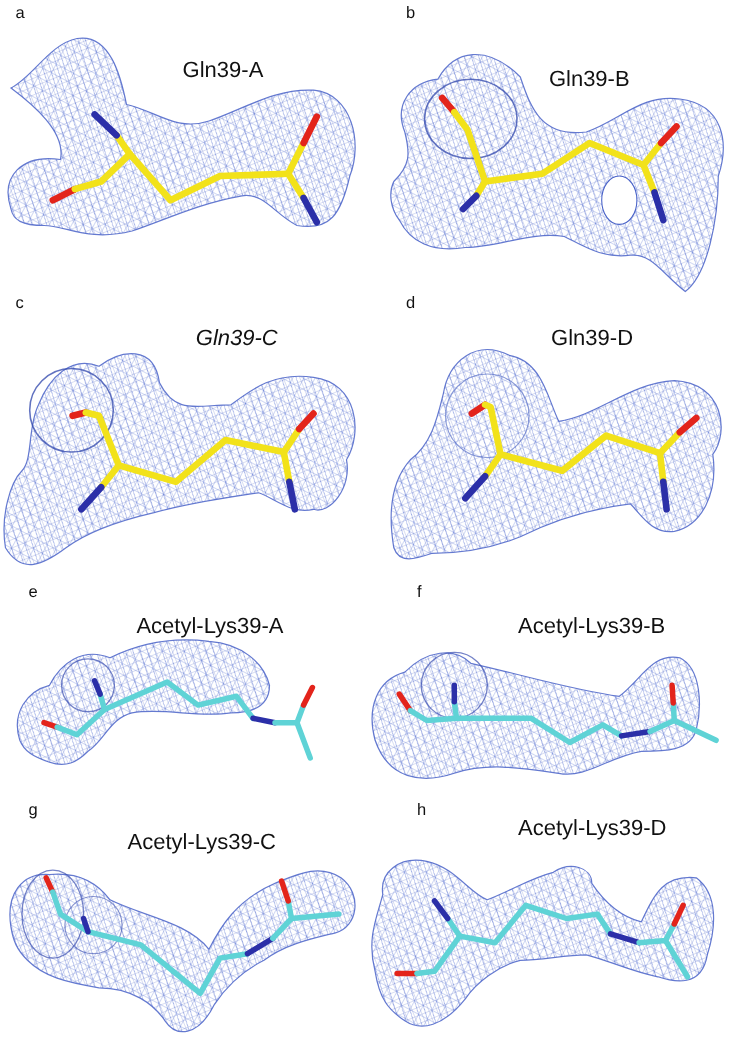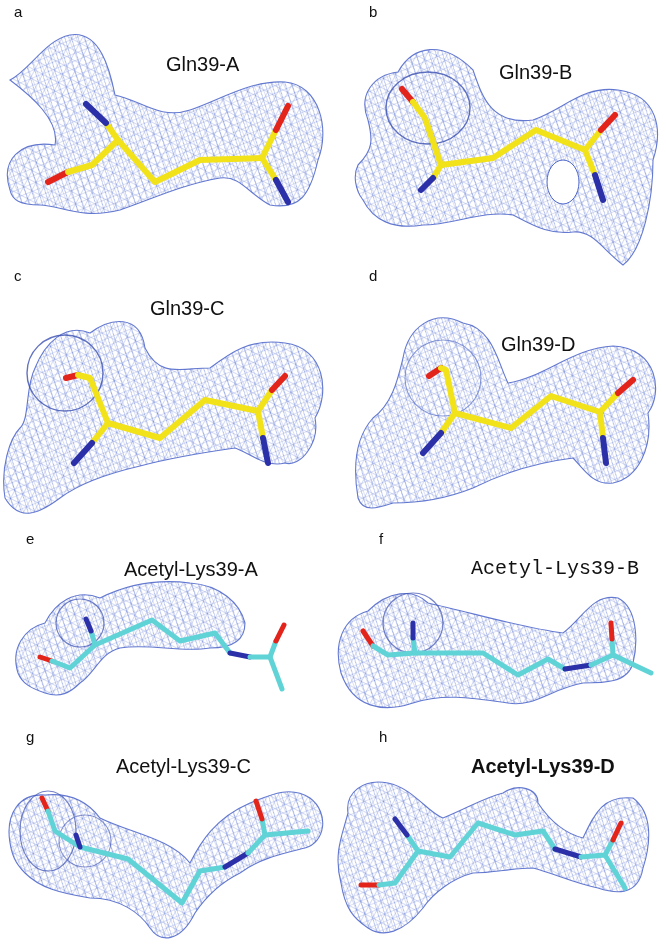--- a/index.html
+++ b/index.html
@@ -105,21 +105,21 @@
       <path class="bond" stroke="#f2e21a" stroke-width="6" d="M252 150 L268 130"></path>
       <path class="bond" stroke="#e3241b" stroke-width="6" d="M268 130 L282 115"></path>
       <path class="bond" stroke="#f2e21a" stroke-width="6" d="M252 150 L262 175"></path>
       <path class="bond" stroke="#2b2fa8" stroke-width="6" d="M262 175 L270 200"></path>
     </g>
   </svg>
 </div>
 
 <div class="panel" style="left:0;top:268px;height:255px;">
   <span class="panel-letter" style="left:14px;top:0;">c</span>
-  <span class="panel-title" style="left:150px;top:30px;">Gln39-C</span>
+  <span class="panel-title" style="left:178px;top:30px;font-style:italic;">Gln39-C</span>
   <svg width="333" height="255" viewBox="0 0 333 255" style="top:0;">
     <g>
       <path class="mesh-fill" fill="url(#meshPat)" d="M5 230 C0 200,10 170,20 160 C30 150,25 120,35 100 C45 75,65 55,90 65 C110 50,140 45,145 80 C160 110,180 100,210 100 C230 85,250 70,285 75 C325 80,330 125,315 150 C320 175,300 200,285 195 C265 200,250 185,235 180 C200 185,170 190,140 198 C110 205,80 215,60 230 C40 245,20 255,5 230 Z"></path>
       <path class="mesh-fill" fill="url(#meshPat2)" d="M5 230 C0 200,10 170,20 160 C30 150,25 120,35 100 C45 75,65 55,90 65 C110 50,140 45,145 80 C160 110,180 100,210 100 C230 85,250 70,285 75 C325 80,330 125,315 150 C320 175,300 200,285 195 C265 200,250 185,235 180 C200 185,170 190,140 198 C110 205,80 215,60 230 C40 245,20 255,5 230 Z"></path>
       <path class="mesh-outline" d="M5 230 C0 200,10 170,20 160 C30 150,25 120,35 100 C45 75,65 55,90 65 C110 50,140 45,145 80 C160 110,180 100,210 100 C230 85,250 70,285 75 C325 80,330 125,315 150 C320 175,300 200,285 195 C265 200,250 185,235 180 C200 185,170 190,140 198 C110 205,80 215,60 230 C40 245,20 255,5 230 Z"></path>
       <circle cx="65" cy="105" r="38" fill="none" stroke="#3a4fb0" stroke-width="1.4" opacity="0.8"></circle>
     </g>
     <g>
       <path class="bond" stroke="#e3241b" stroke-width="6" d="M66 110 L78 107"></path>
       <path class="bond" stroke="#f2e21a" stroke-width="6" d="M78 107 L90 110 L108 155 L160 170 L205 132 L258 143"></path>
@@ -128,21 +128,21 @@
       <path class="bond" stroke="#f2e21a" stroke-width="6" d="M258 143 L272 122"></path>
       <path class="bond" stroke="#e3241b" stroke-width="6" d="M272 122 L285 108"></path>
       <path class="bond" stroke="#f2e21a" stroke-width="6" d="M258 143 L263 170"></path>
       <path class="bond" stroke="#2b2fa8" stroke-width="6" d="M263 170 L268 195"></path>
     </g>
   </svg>
 </div>
 
 <div class="panel" style="left:333px;top:268px;height:255px;">
   <span class="panel-letter" style="left:36px;top:0;">d</span>
-  <span class="panel-title" style="left:168px;top:30px;margin-top:36px;">Gln39-D</span>
+  <span class="panel-title" style="left:168px;top:30px;">Gln39-D</span>
   <svg width="333" height="255" viewBox="0 0 333 255" style="top:0;">
     <g>
       <path class="mesh-fill" fill="url(#meshPat)" d="M25 230 C20 200,22 170,40 150 C60 135,65 110,70 90 C75 60,100 40,130 55 C160 60,165 95,175 115 C210 110,240 80,280 78 C325 80,330 125,315 145 C320 180,305 210,280 215 C260 218,250 200,240 190 C200 195,170 205,140 220 C110 232,80 235,60 235 C45 240,30 245,25 230 Z"></path>
       <path class="mesh-fill" fill="url(#meshPat2)" d="M25 230 C20 200,22 170,40 150 C60 135,65 110,70 90 C75 60,100 40,130 55 C160 60,165 95,175 115 C210 110,240 80,280 78 C325 80,330 125,315 145 C320 180,305 210,280 215 C260 218,250 200,240 190 C200 195,170 205,140 220 C110 232,80 235,60 235 C45 240,30 245,25 230 Z"></path>
       <path class="mesh-outline" d="M25 230 C20 200,22 170,40 150 C60 135,65 110,70 90 C75 60,100 40,130 55 C160 60,165 95,175 115 C210 110,240 80,280 78 C325 80,330 125,315 145 C320 180,305 210,280 215 C260 218,250 200,240 190 C200 195,170 205,140 220 C110 232,80 235,60 235 C45 240,30 245,25 230 Z"></path>
       <circle cx="110" cy="110" r="38" fill="none" stroke="#5a70c8" stroke-width="1.1" opacity="0.7"></circle>
     </g>
     <g>
       <path class="bond" stroke="#e3241b" stroke-width="6" d="M96 108 L108 100"></path>
       <path class="bond" stroke="#f2e21a" stroke-width="6" d="M108 100 L113 102 L122 145 L178 160 L218 128 L267 144"></path>
@@ -174,21 +174,21 @@
       <path class="bond" stroke="#2b2fa8" stroke-width="5" d="M230 130 L250 134"></path>
       <path class="bond" stroke="#5fd3d6" stroke-width="5" d="M250 134 L270 134 L276 118"></path>
       <path class="bond" stroke="#e3241b" stroke-width="5" d="M276 118 L284 102"></path>
       <path class="bond" stroke="#5fd3d6" stroke-width="5" d="M270 134 L282 166"></path>
     </g>
   </svg>
 </div>
 
 <div class="panel" style="left:333px;top:523px;height:200px;">
   <span class="panel-letter" style="left:46px;top:8px;">f</span>
-  <span class="panel-title" style="left:138px;top:36px;font-family:Liberation Mono, monospace;">Acetyl-Lys39-B</span>
+  <span class="panel-title" style="left:138px;top:36px;">Acetyl-Lys39-B</span>
   <svg width="333" height="200" viewBox="0 0 333 200" style="top:0;">
     <g>
       <path class="mesh-fill" fill="url(#meshPat)" d="M8 150 C0 120,10 95,35 88 C55 68,80 65,95 80 C140 90,190 105,230 110 C250 95,260 70,285 75 C305 85,305 120,300 140 C295 160,270 160,250 160 C220 165,200 185,175 180 C140 175,110 170,80 180 C50 190,20 185,8 150 Z"></path>
       <path class="mesh-fill" fill="url(#meshPat2)" d="M8 150 C0 120,10 95,35 88 C55 68,80 65,95 80 C140 90,190 105,230 110 C250 95,260 70,285 75 C305 85,305 120,300 140 C295 160,270 160,250 160 C220 165,200 185,175 180 C140 175,110 170,80 180 C50 190,20 185,8 150 Z"></path>
       <path class="mesh-outline" d="M8 150 C0 120,10 95,35 88 C55 68,80 65,95 80 C140 90,190 105,230 110 C250 95,260 70,285 75 C305 85,305 120,300 140 C295 160,270 160,250 160 C220 165,200 185,175 180 C140 175,110 170,80 180 C50 190,20 185,8 150 Z"></path>
       <circle cx="80" cy="100" r="30" fill="none" stroke="#3a4fb0" stroke-width="1.2" opacity="0.7"></circle>
     </g>
     <g>
       <path class="bond" stroke="#e3241b" stroke-width="5" d="M30 108 L40 123"></path>
       <path class="bond" stroke="#5fd3d6" stroke-width="5" d="M40 123 L55 132 L82 130 L150 130 L185 152 L215 136 L232 146"></path>
@@ -220,21 +220,21 @@
       <path class="bond" stroke="#2b2fa8" stroke-width="5" d="M225 144 L248 130"></path>
       <path class="bond" stroke="#5fd3d6" stroke-width="5" d="M248 130 L265 112 L262 96"></path>
       <path class="bond" stroke="#e3241b" stroke-width="5" d="M262 96 L256 78"></path>
       <path class="bond" stroke="#5fd3d6" stroke-width="5" d="M265 112 L308 108"></path>
     </g>
   </svg>
 </div>
 
 <div class="panel" style="left:333px;top:723px;height:225px;">
   <span class="panel-letter" style="left:46px;top:6px;">h</span>
-  <span class="panel-title" style="left:138px;top:33px;font-weight:bold;">Acetyl-Lys39-D</span>
+  <span class="panel-title" style="left:138px;top:20px;">Acetyl-Lys39-D</span>
   <svg width="333" height="225" viewBox="0 0 333 225" style="top:0;">
     <g>
       <path class="mesh-fill" fill="url(#meshPat)" d="M8 160 C0 130,10 110,15 90 C12 70,30 55,55 60 C80 65,95 90,110 95 C135 85,150 75,170 70 C185 60,205 65,205 80 C215 95,230 110,250 115 C262 90,270 72,300 75 C320 90,318 120,310 145 C305 175,280 170,265 165 C240 160,220 150,200 145 C180 145,160 150,140 150 C120 155,100 170,90 185 C70 210,50 215,35 205 C20 195,12 185,8 160 Z"></path>
       <path class="mesh-fill" fill="url(#meshPat2)" d="M8 160 C0 130,10 110,15 90 C12 70,30 55,55 60 C80 65,95 90,110 95 C135 85,150 75,170 70 C185 60,205 65,205 80 C215 95,230 110,250 115 C262 90,270 72,300 75 C320 90,318 120,310 145 C305 175,280 170,265 165 C240 160,220 150,200 145 C180 145,160 150,140 150 C120 155,100 170,90 185 C70 210,50 215,35 205 C20 195,12 185,8 160 Z"></path>
       <path class="mesh-outline" d="M8 160 C0 130,10 110,15 90 C12 70,30 55,55 60 C80 65,95 90,110 95 C135 85,150 75,170 70 C185 60,205 65,205 80 C215 95,230 110,250 115 C262 90,270 72,300 75 C320 90,318 120,310 145 C305 175,280 170,265 165 C240 160,220 150,200 145 C180 145,160 150,140 150 C120 155,100 170,90 185 C70 210,50 215,35 205 C20 195,12 185,8 160 Z"></path>
     </g>
     <g>
       <path class="bond" stroke="#e3241b" stroke-width="5" d="M28 162 L46 162"></path>
       <path class="bond" stroke="#5fd3d6" stroke-width="5" d="M46 162 L62 160 L85 128 L117 134 L145 100 L182 112 L210 108 L222 126"></path>
       <path class="bond" stroke="#5fd3d6" stroke-width="5" d="M85 128 L74 112"></path>

